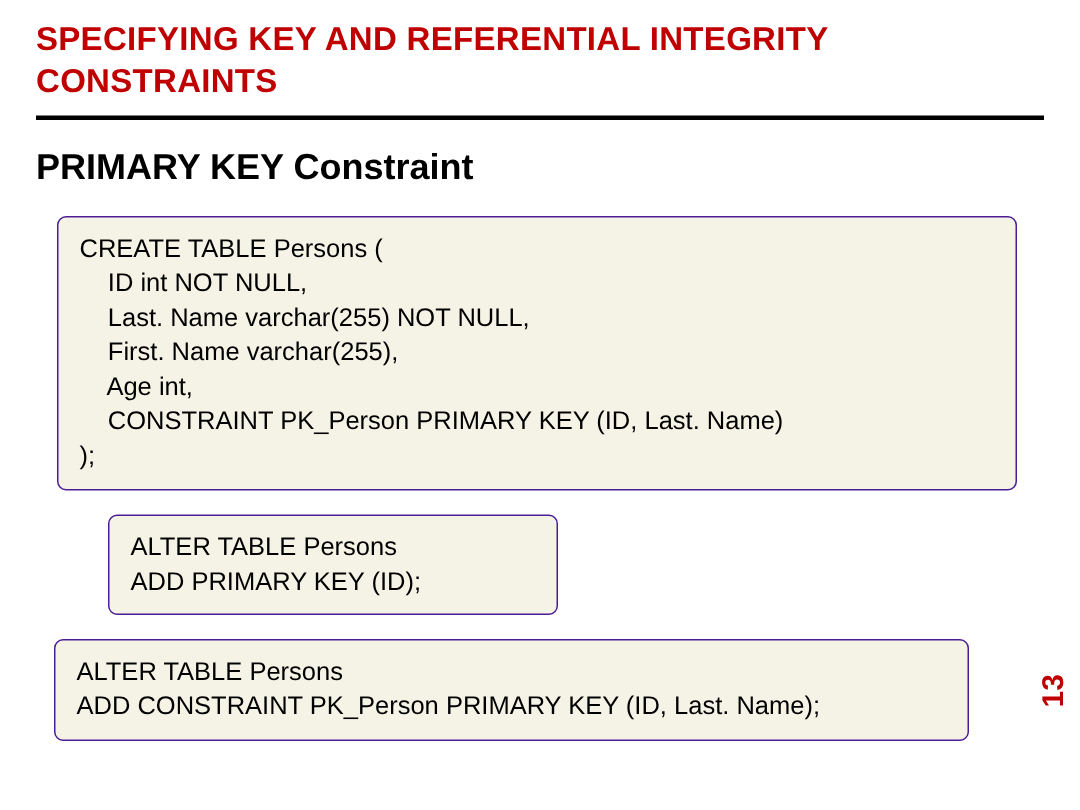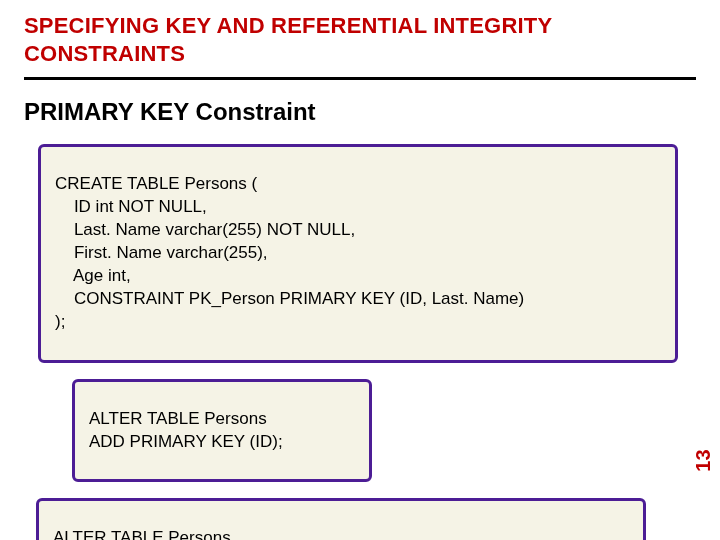--- a/index.html
+++ b/index.html
@@ -32,23 +32,23 @@
     margin: 10px 0 18px 0;
   }
   .subtitle {
     margin: 0 0 18px 0;
     font-size: 24px;
     font-weight: 900;
     color: #000;
   }
   .box {
     background: #f5f3e6;
-    border: 3px solid #4c1d95;
+    border: 1px solid #4c1d95;
     border-radius: 6px;
-    padding: 26px 14px;
+    padding: 10px 14px;
     font-size: 17px;
     line-height: 1.35;
     color: #000;
     box-sizing: border-box;
     white-space: pre;
     font-family: Arial, Helvetica, sans-serif;
   }
   .code-wrap {
     margin: 0 0 16px 14px;
     width: 640px;

